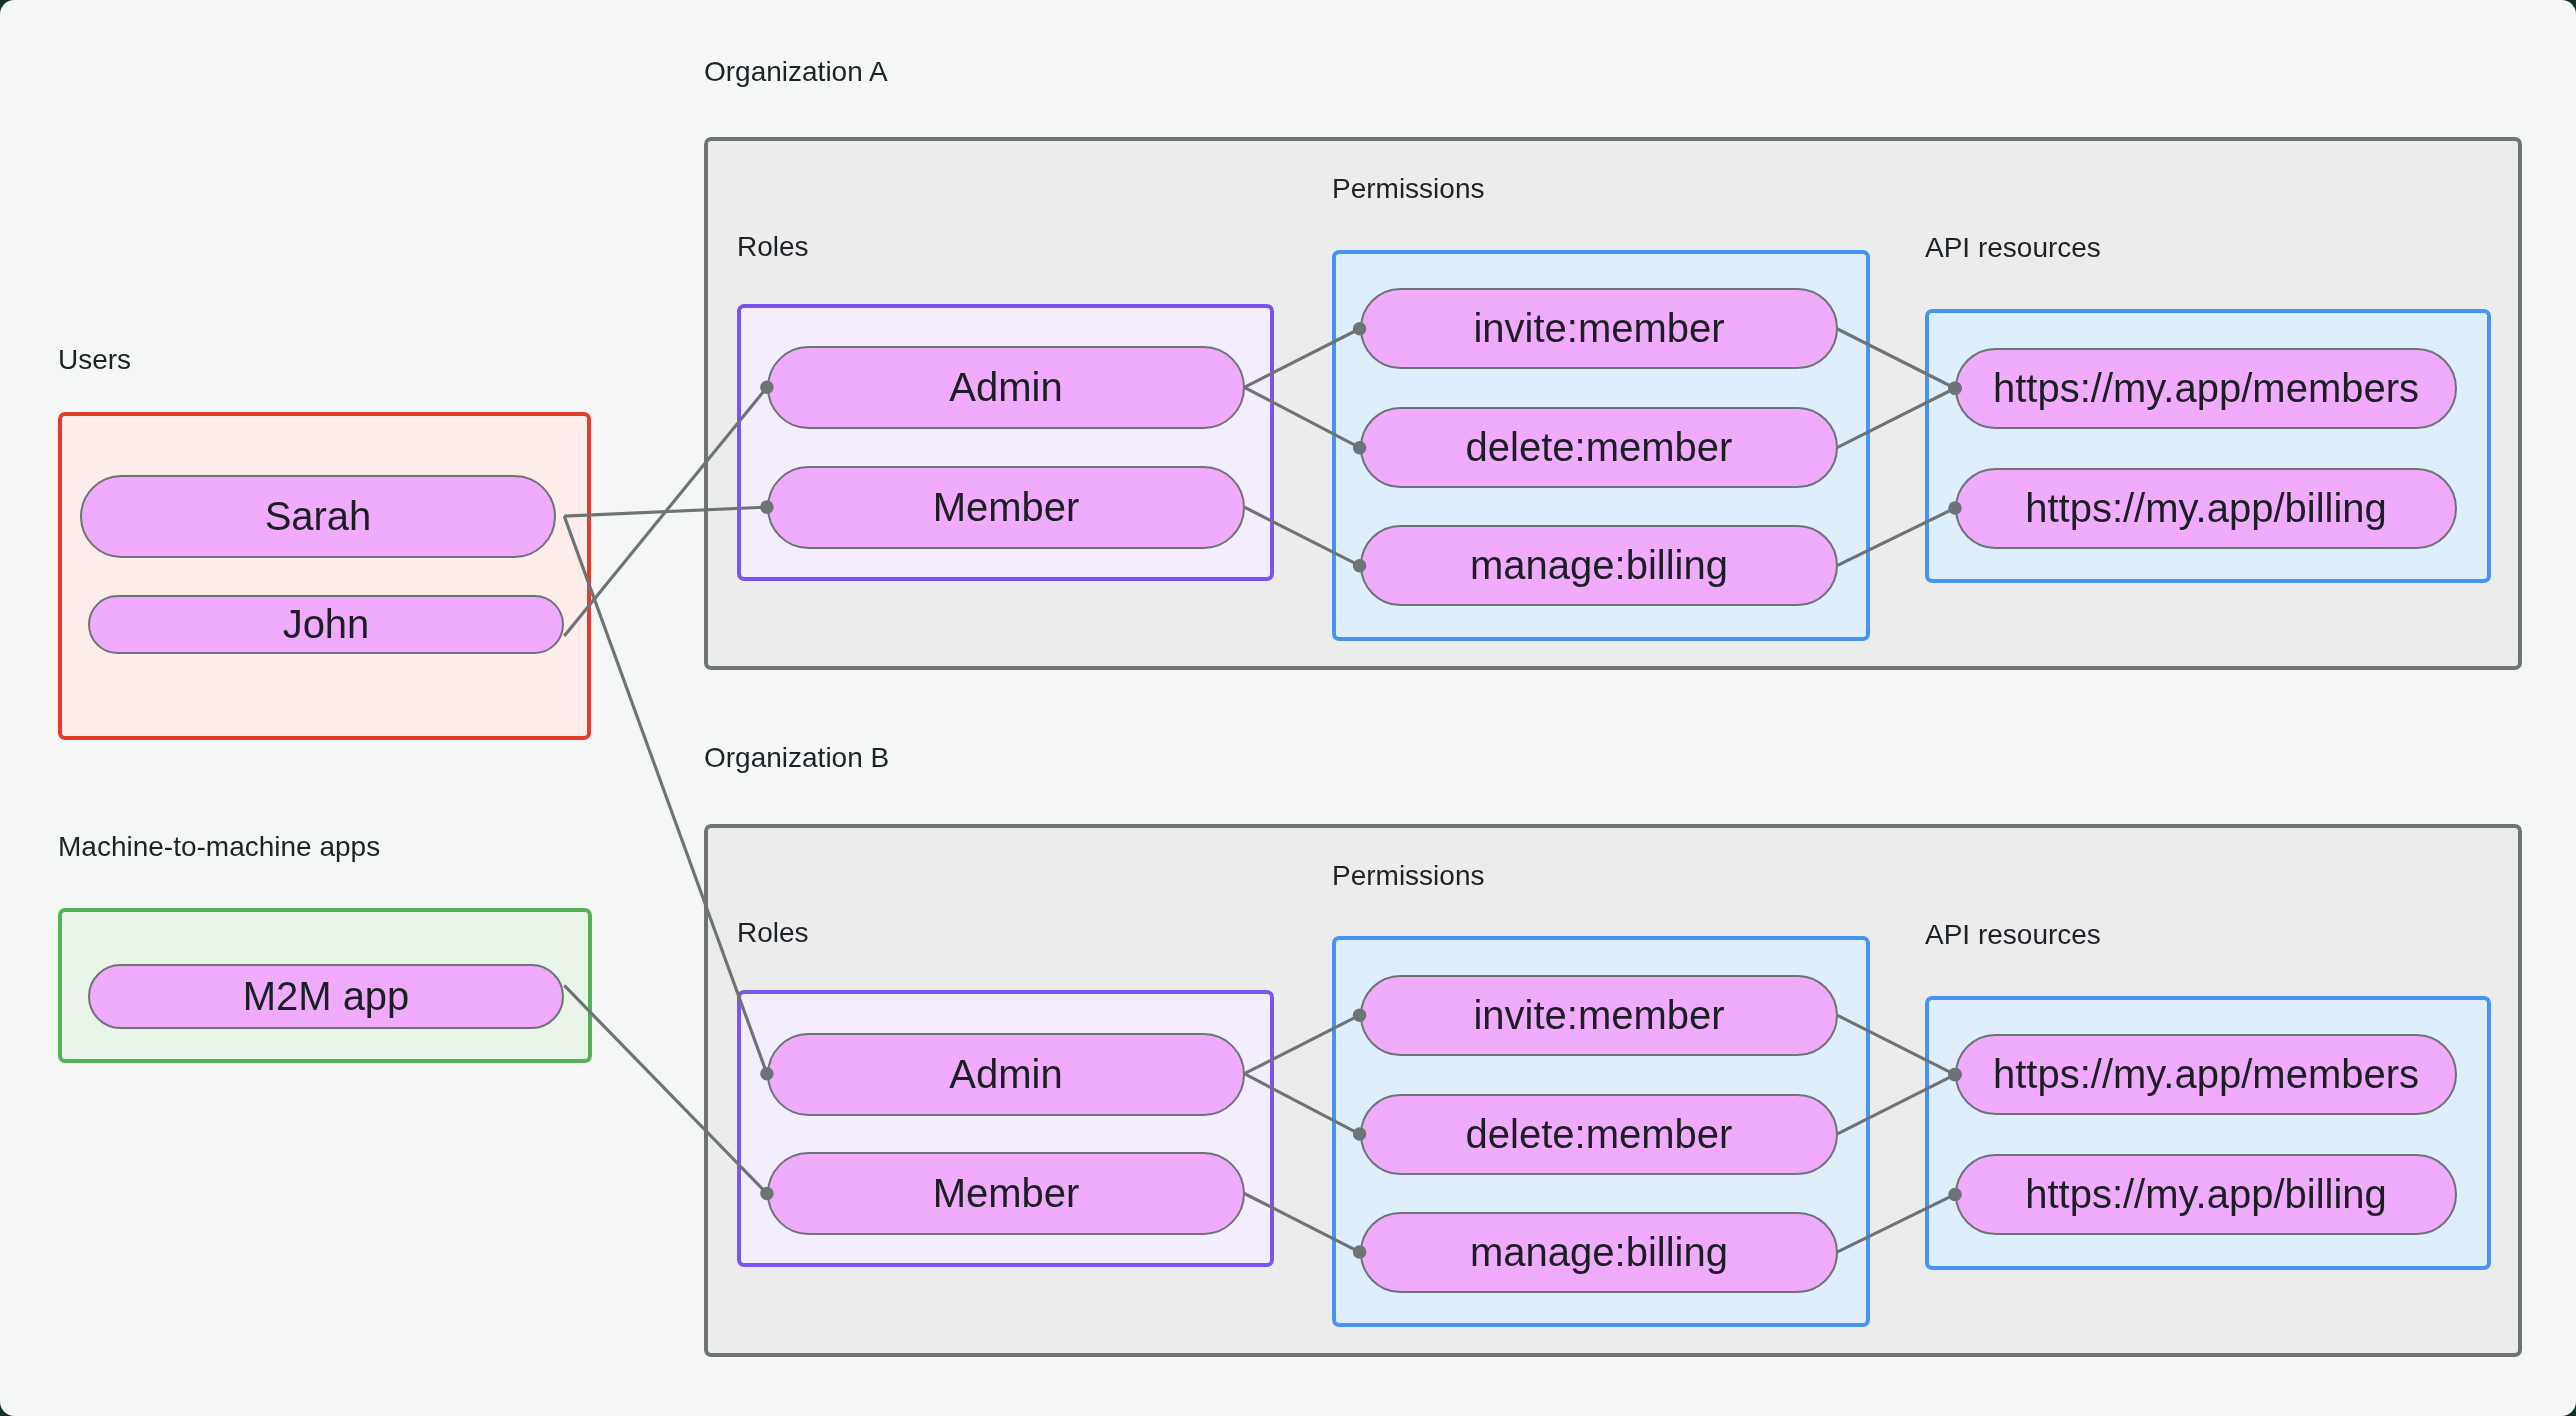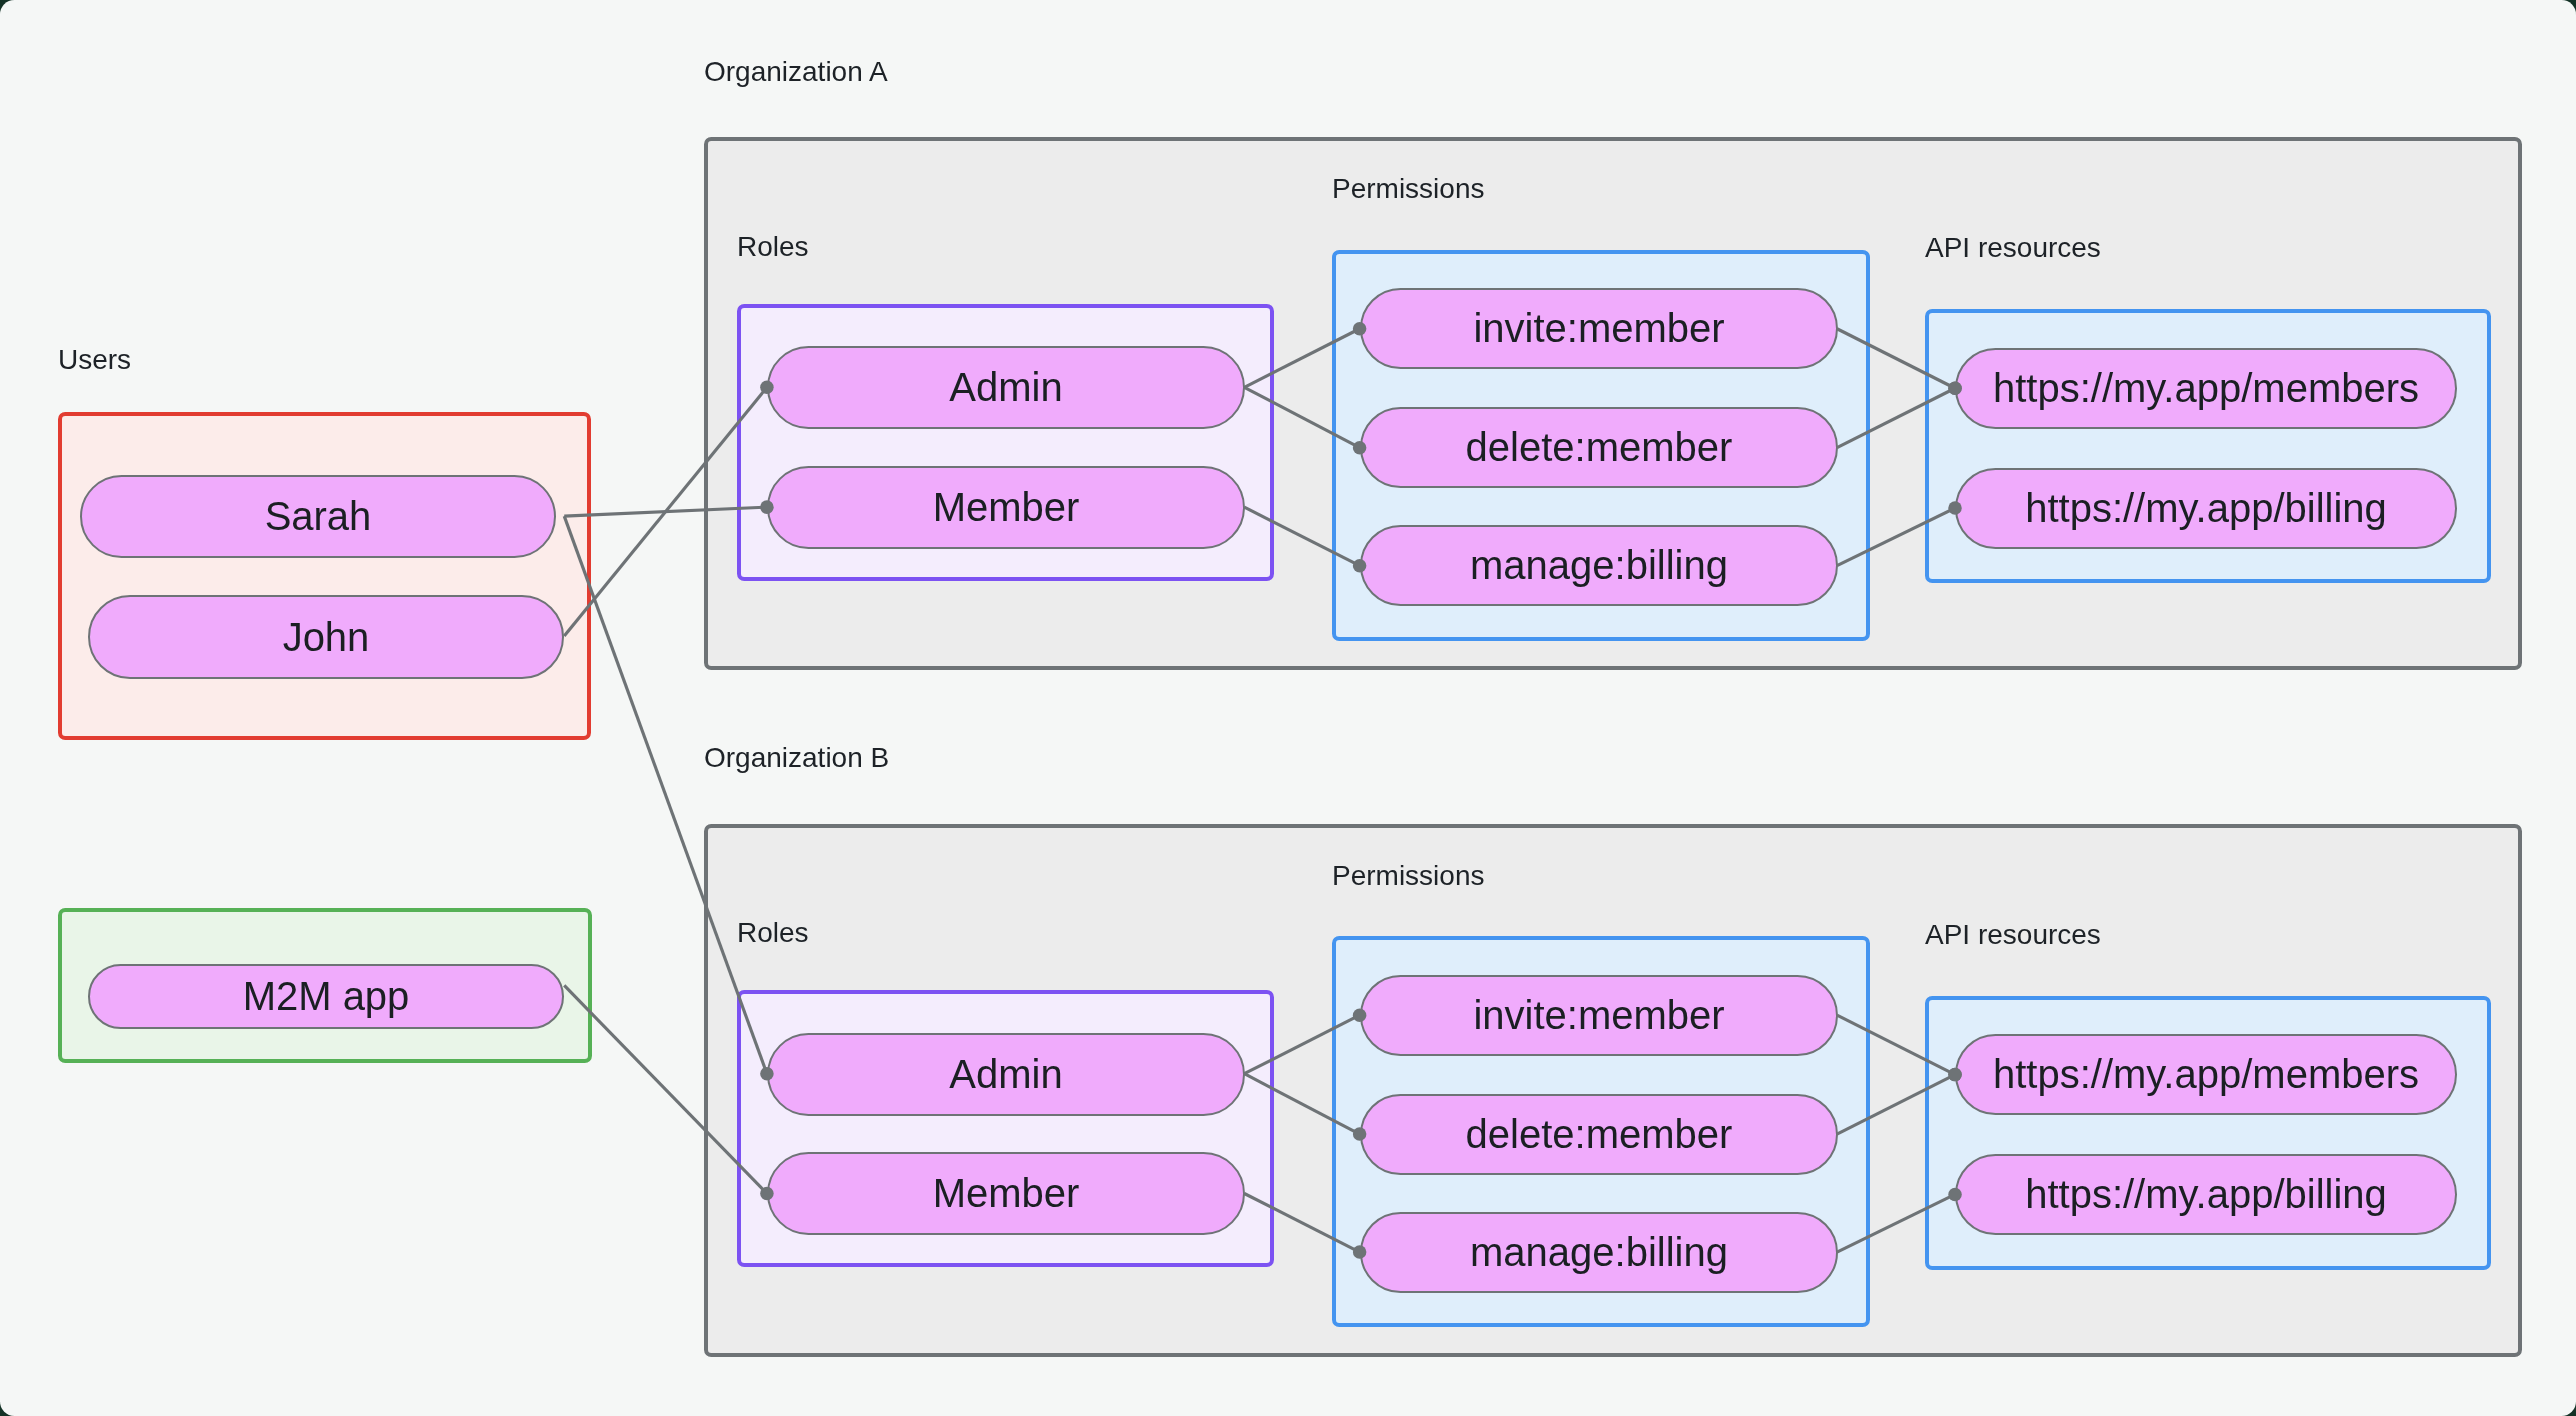--- a/index.html
+++ b/index.html
@@ -57,38 +57,39 @@
     fill: #6e7376;
   }
 </style>
 </head>
 <body>
 
 <div id="stage">
     <div class="container" style="left: 58px; top: 412px; width: 533px; height: 328px; border-color: rgb(226, 60, 49); background: rgb(252, 236, 234);"></div>
     <div class="group-label" style="left: 58px; top: 344px;">Users</div>
     <div class="container" style="left: 58px; top: 908px; width: 534px; height: 155px; border-color: rgb(86, 177, 86); background: rgb(233, 245, 232);"></div>
+    <div class="group-label" style="left: 58px; top: 831px;">Machine-to-machine apps</div>
     <div class="container" style="left: 704px; top: 137px; width: 1818px; height: 533px; border-color: rgb(110, 115, 118); background: rgb(236, 236, 236);"></div>
     <div class="group-label" style="left: 704px; top: 56px;">Organization A</div>
     <div class="container" style="left: 704px; top: 824px; width: 1818px; height: 533px; border-color: rgb(110, 115, 118); background: rgb(236, 236, 236);"></div>
     <div class="group-label" style="left: 704px; top: 742px;">Organization B</div>
     <div class="container" style="left: 737px; top: 304px; width: 537px; height: 277px; border-color: rgb(124, 82, 242); background: rgb(244, 237, 253);"></div>
     <div class="group-label" style="left: 737px; top: 231px;">Roles</div>
     <div class="container" style="left: 1332px; top: 250px; width: 538px; height: 391px; border-color: rgb(68, 148, 240); background: rgb(223, 238, 251);"></div>
     <div class="group-label" style="left: 1332px; top: 173px;">Permissions</div>
     <div class="container" style="left: 1925px; top: 309px; width: 566px; height: 274px; border-color: rgb(68, 148, 240); background: rgb(223, 238, 251);"></div>
     <div class="group-label" style="left: 1925px; top: 232px;">API resources</div>
     <div class="container" style="left: 737px; top: 990px; width: 537px; height: 277px; border-color: rgb(124, 82, 242); background: rgb(244, 237, 253);"></div>
     <div class="group-label" style="left: 737px; top: 917px;">Roles</div>
     <div class="container" style="left: 1332px; top: 936px; width: 538px; height: 391px; border-color: rgb(68, 148, 240); background: rgb(223, 238, 251);"></div>
     <div class="group-label" style="left: 1332px; top: 860px;">Permissions</div>
     <div class="container" style="left: 1925px; top: 996px; width: 566px; height: 274px; border-color: rgb(68, 148, 240); background: rgb(223, 238, 251);"></div>
     <div class="group-label" style="left: 1925px; top: 919px;">API resources</div>
     <div class="pill" style="left: 80px; top: 475px; width: 476px; height: 83px;">Sarah</div>
-    <div class="pill" style="left: 88px; top: 595px; width: 476px; height: 84px;">John</div>
+    <div class="pill" style="left: 88px; top: 595px; width: 476px; height: 59px;">John</div>
     <div class="pill" style="left: 88px; top: 944px; width: 476px; height: 65px; margin-top: 20px;">M2M app</div>
     <div class="pill" style="left: 767px; top: 346px; width: 478px; height: 83px;">Admin</div>
     <div class="pill" style="left: 767px; top: 466px; width: 478px; height: 83px;">Member</div>
     <div class="pill" style="left: 1360px; top: 288px; width: 478px; height: 81px;">invite:member</div>
     <div class="pill" style="left: 1360px; top: 407px; width: 478px; height: 81px;">delete:member</div>
     <div class="pill" style="left: 1360px; top: 525px; width: 478px; height: 81px;">manage:billing</div>
     <div class="pill" style="left: 1955px; top: 348px; width: 502px; height: 81px;">https://my.app/members</div>
     <div class="pill" style="left: 1955px; top: 468px; width: 502px; height: 81px;">https://my.app/billing</div>
     <div class="pill" style="left: 767px; top: 1033px; width: 478px; height: 83px;">Admin</div>
     <div class="pill" style="left: 767px; top: 1152px; width: 478px; height: 83px;">Member</div>

